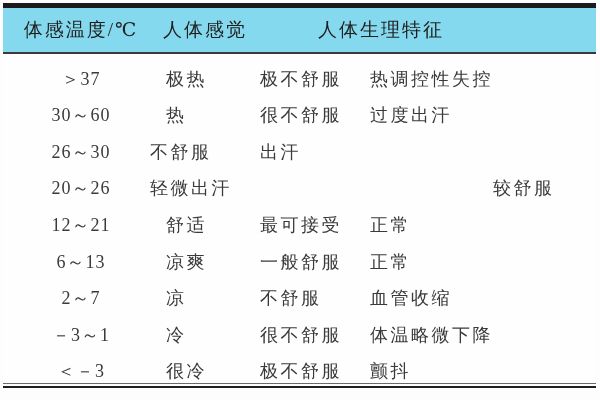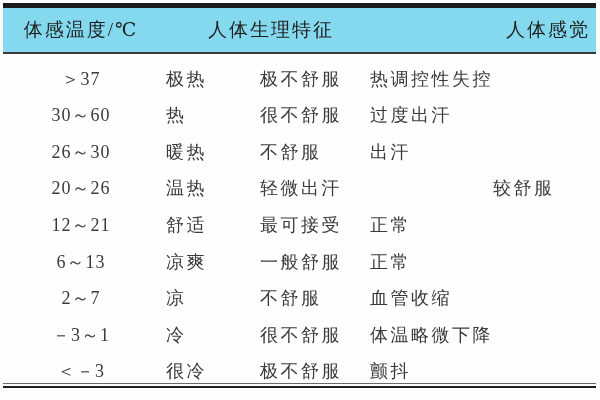--- a/index.html
+++ b/index.html
@@ -58,46 +58,44 @@
 </style>
 </head>
 <body>
 
 <div class="page">
   <div class="table-wrap">
     <div class="top-rule"></div>
 
     <div class="thead">
       <div class="th h0">体感温度/℃</div>
+      <div class="th h2">人体感觉</div>
       <div class="th h3">人体生理特征</div>
-      <div class="th h2">人体感觉</div>
     </div>
 
     <div class="tbody" id="rows">
         <div class="tr">
           <div class="td c0">＞37</div>
           <div class="td c1">极热</div>
           <div class="td c2">极不舒服</div>
           <div class="td c3">热调控性失控</div>
         </div>
         <div class="tr">
           <div class="td c0">30～60</div>
           <div class="td c1">热</div>
           <div class="td c2">很不舒服</div>
           <div class="td c3">过度出汗</div>
         </div>
         <div class="tr">
           <div class="td c0">26～30</div>
-          <div class="td c1">暖热</div>
           <div class="td c2">不舒服</div>
           <div class="td c3">出汗</div>
         </div>
         <div class="tr">
           <div class="td c0">20～26</div>
-          <div class="td c1">温热</div>
           <div class="td c3">轻微出汗</div>
           <div class="td c2">较舒服</div>
         </div>
         <div class="tr">
           <div class="td c0">12～21</div>
           <div class="td c1">舒适</div>
           <div class="td c2">最可接受</div>
           <div class="td c3">正常</div>
         </div>
         <div class="tr">

